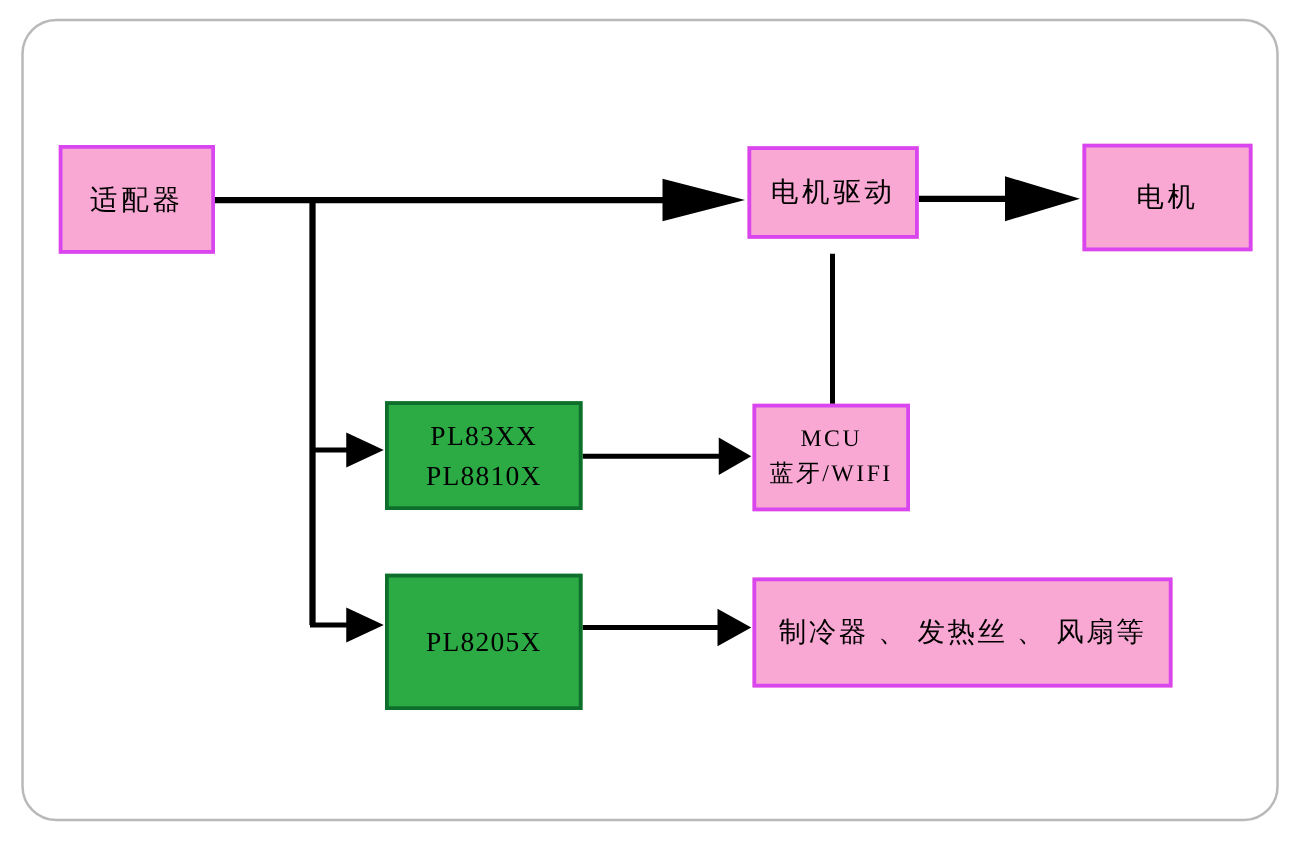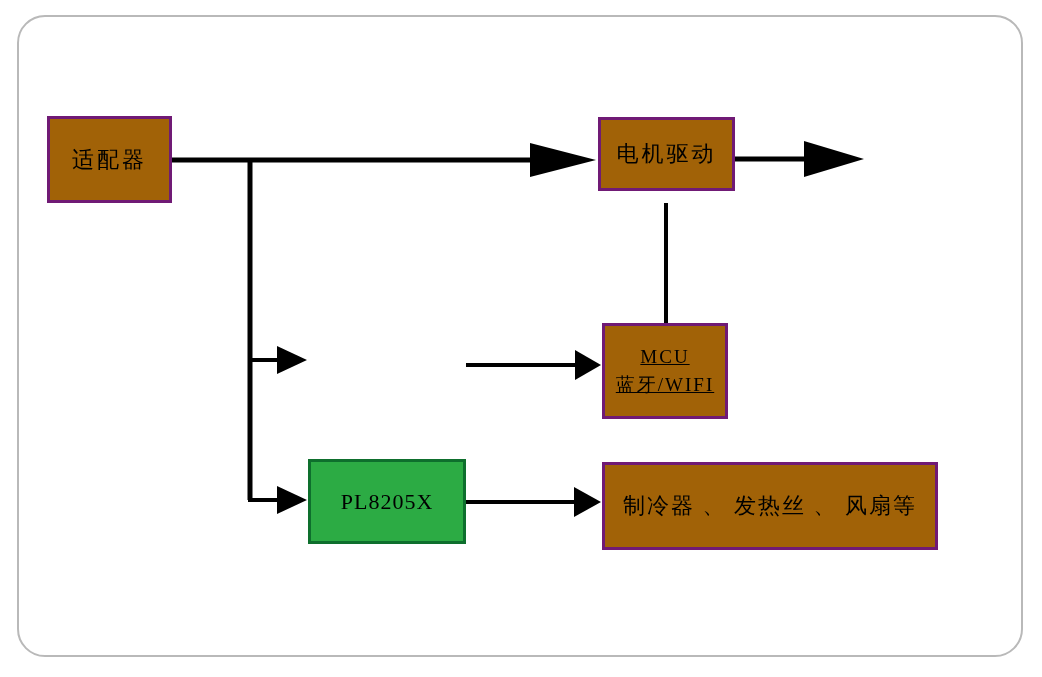--- a/index.html
+++ b/index.html
@@ -39,34 +39,34 @@
     align-items: center;
     justify-content: center;
     text-align: center;
     color: #000000;
     font-size: 22px;
     letter-spacing: 3px;
     line-height: 1.45;
     z-index: 2;
   }
   .node.light {
-    background: #a16207;
-    border: 3px solid #701a75;
+    background: #f9a8d4;
+    border: 3px solid #d946ef;
   }
   .node.chip {
     background: #2cab44;
     border: 3px solid #0e6f2d;
   }
   .node .ls-sm { letter-spacing: 2px; }
   #node-adapter     { left: 47px;  top: 116px; width: 125px; height: 87px; }
   #node-motor-drive { left: 598px; top: 117px; width: 137px; height: 74px; }
   #node-motor       { left: 866px; top: 115px; width: 136px; height: 86px; }
   #node-chip-main   { left: 308px; top: 321px; width: 158px; height: 87px; letter-spacing: 1px; }
-  #node-mcu         { left: 602px; top: 323px; width: 126px; height: 96px; font-size: 19px; letter-spacing: 2px; text-decoration: underline; }
-  #node-chip-power  { left: 308px; top: 459px; width: 158px; height: 85px; letter-spacing: 1px; }
+  #node-mcu         { left: 602px; top: 323px; width: 126px; height: 86px; font-size: 19px; letter-spacing: 2px; }
+  #node-chip-power  { left: 308px; top: 459px; width: 158px; height: 109px; letter-spacing: 1px; }
   #node-loads       { left: 602px; top: 462px; width: 336px; height: 88px; letter-spacing: 2px; }
 </style>
 </head>
 <body>
 
 <div id="canvas">
 
   <div id="frame"></div>
 
   <svg id="wires" width="1042" height="677" viewBox="0 0 1042 677">
@@ -95,21 +95,28 @@
   </svg>
 
   <div class="node light" id="node-adapter">
     <span>适配器</span>
   </div>
 
   <div class="node light" id="node-motor-drive">
     <span>电机驱动</span>
   </div>
 
+  <div class="node light" id="node-motor">
+    <span>电机</span>
+  </div>
 
+  <div class="node chip" id="node-chip-main">
+    <span>PL83XX</span>
+    <span>PL8810X</span>
+  </div>
 
   <div class="node light" id="node-mcu">
     <span>MCU</span>
     <span class="ls-sm">蓝牙/WIFI</span>
   </div>
 
   <div class="node chip" id="node-chip-power">
     <span>PL8205X</span>
   </div>
 

